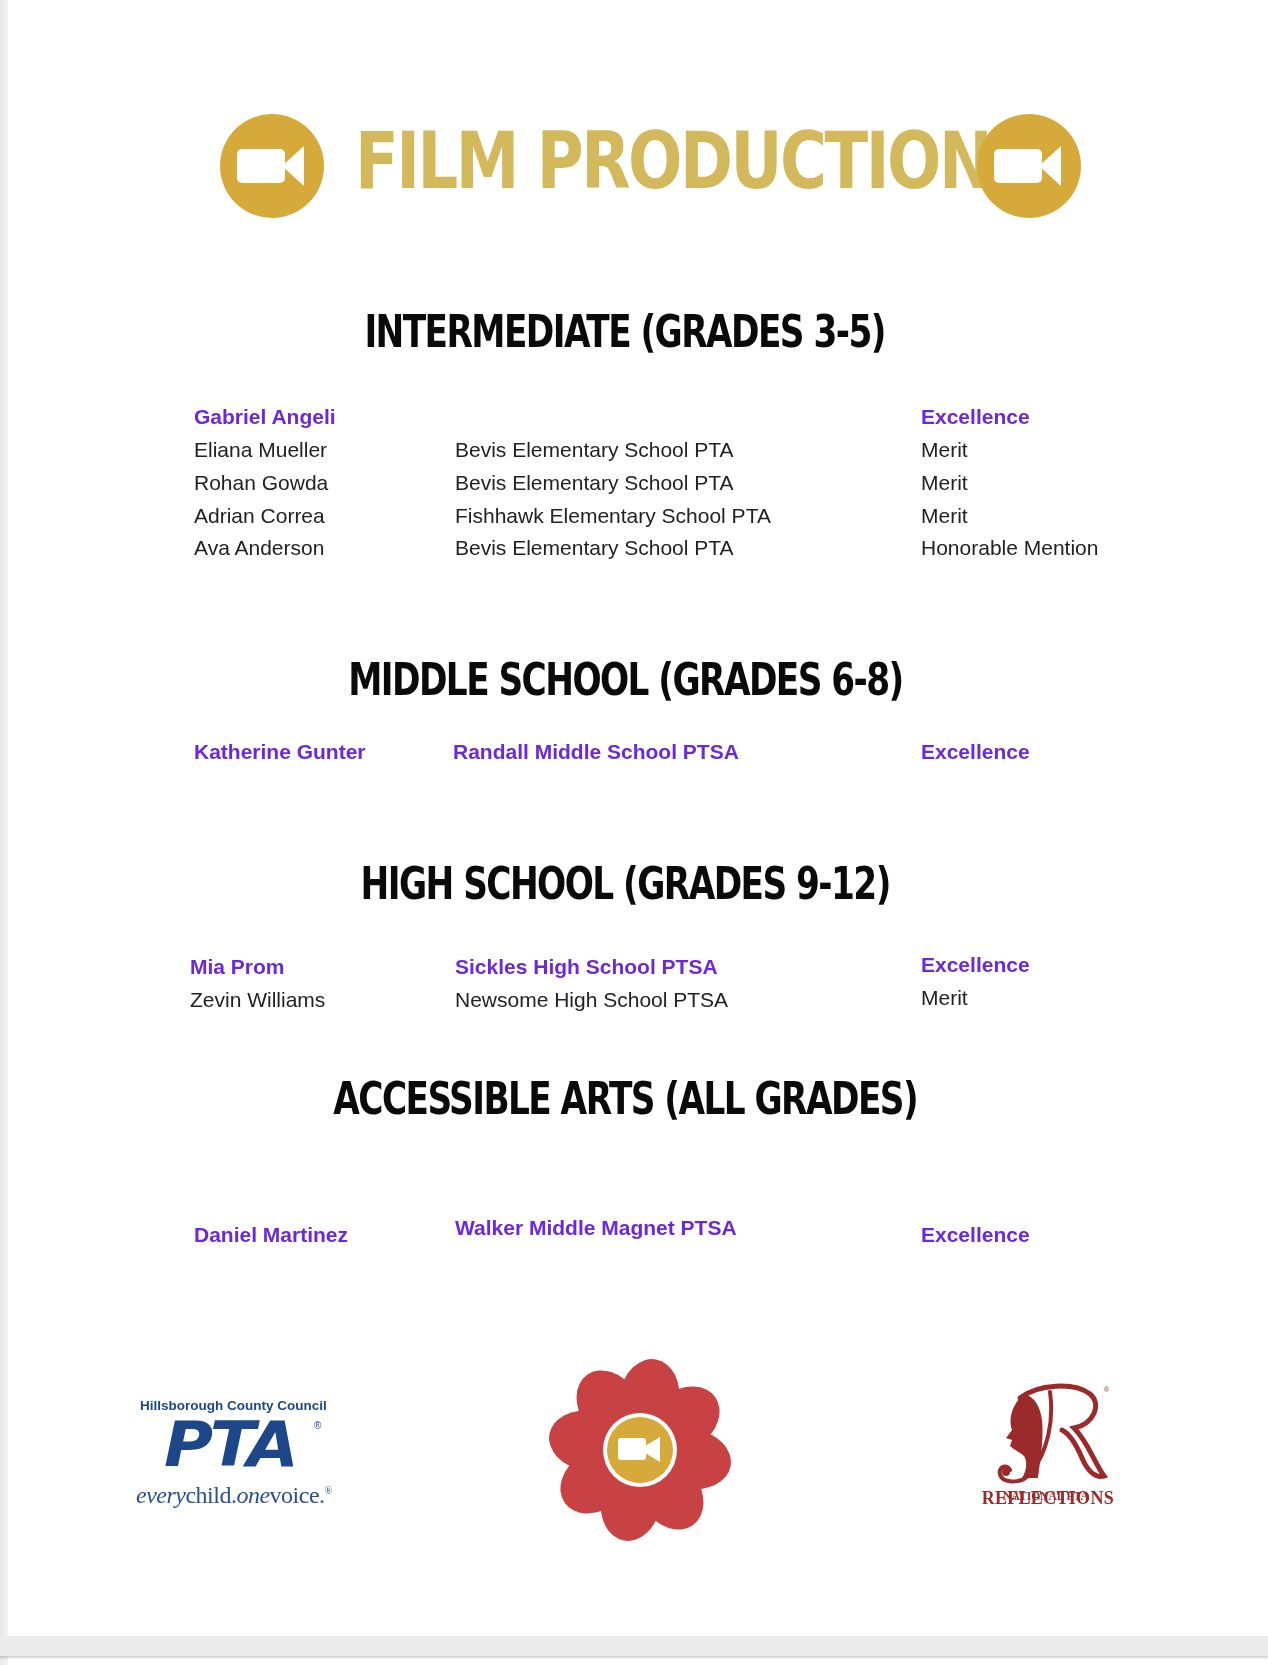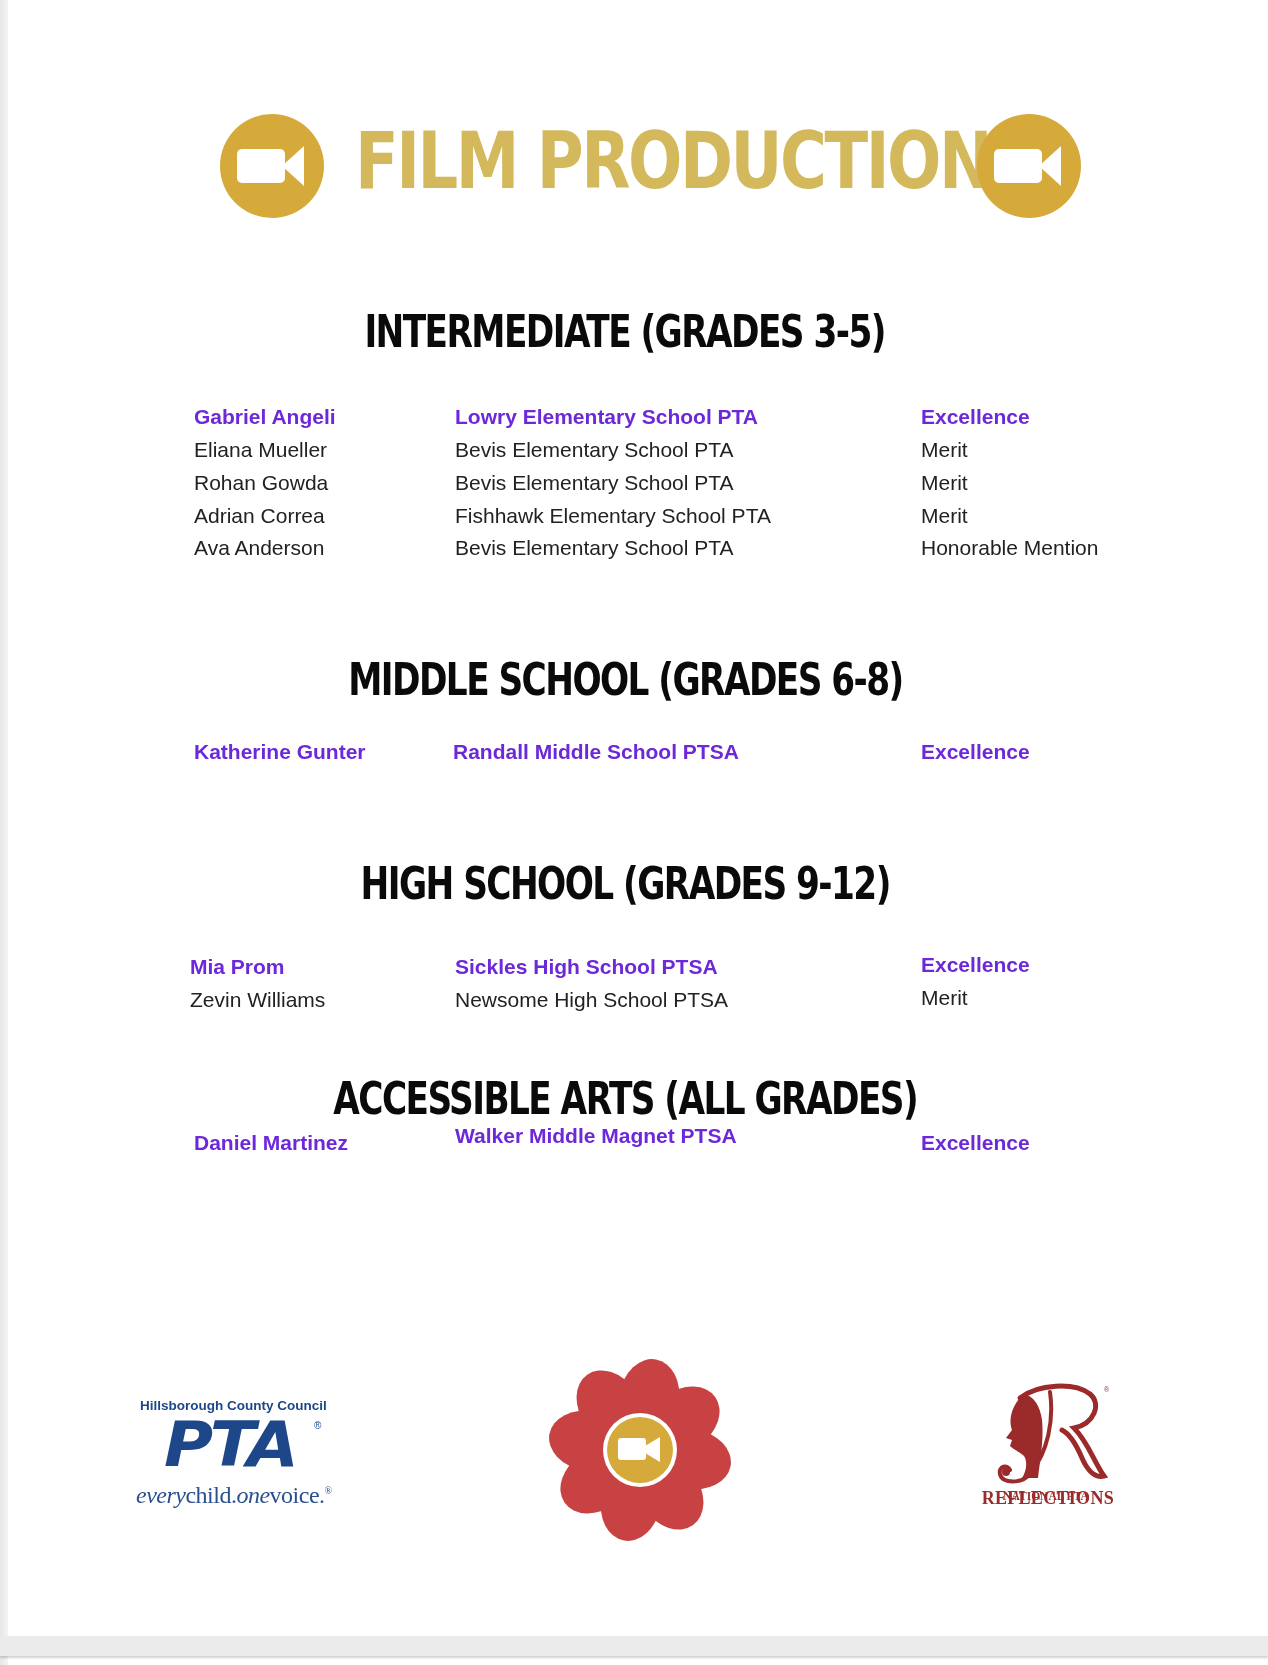--- a/index.html
+++ b/index.html
@@ -47,21 +47,20 @@
   <div class="title-text">FILM PRODUCTION</div>
   <div class="cam-badge" style="left:977px; top:114px;">
     <div class="body"></div>
       <div class="lens"></div>
   </div>
 </div>
 
 <div class="section-heading" style="top:307px;"><span>INTERMEDIATE (GRADES 3-5)</span></div>
 <div class="row bold" style="top:402px;">
   <span class="c" style="left:194px;">Gabriel Angeli</span>
-  <span class="c" style="left:455px;">Lowry Elementary School PTA</span>
   <span class="c" style="left:921px;">Excellence</span>
 </div>
 <div class="row" style="top:435px;">
   <span class="c" style="left:194px;">Eliana Mueller</span>
   <span class="c" style="left:455px;">Bevis Elementary School PTA</span>
   <span class="c" style="left:921px;">Merit</span>
 </div>
 <div class="row" style="top:468px;">
   <span class="c" style="left:194px;">Rohan Gowda</span>
   <span class="c" style="left:455px;">Bevis Elementary School PTA</span>
@@ -91,21 +90,21 @@
   <span class="c" style="left:455px;">Sickles High School PTSA</span>
   <span class="c" style="left:921px; top:-2px;">Excellence</span>
 </div>
 <div class="row" style="top:985px;">
   <span class="c" style="left:190px;">Zevin Williams</span>
   <span class="c" style="left:455px;">Newsome High School PTSA</span>
   <span class="c" style="left:921px; top:-2px;">Merit</span>
 </div>
 
 <div class="section-heading" style="top:1074px;"><span>ACCESSIBLE ARTS (ALL GRADES)</span></div>
-<div class="row bold" style="top:1128px;">
+<div class="row bold" style="top:1220px;">
   <span class="c" style="left:194px;">Daniel Martinez</span>
   <span class="c" style="left:455px; top:-7px;">Walker Middle Magnet PTSA</span>
   <span class="c" style="left:921px;">Excellence</span>
 </div>
 
 <div class="logo-pta">
   <div class="pta-council">Hillsborough County Council</div>
   <div class="pta-mark">PTA</div>
   <div class="pta-reg">®</div>
   <div class="pta-tagline"><i>every</i><span>child.</span><i>one</i><span>voice.</span><sup style="font-size:10px;">®</sup></div>

